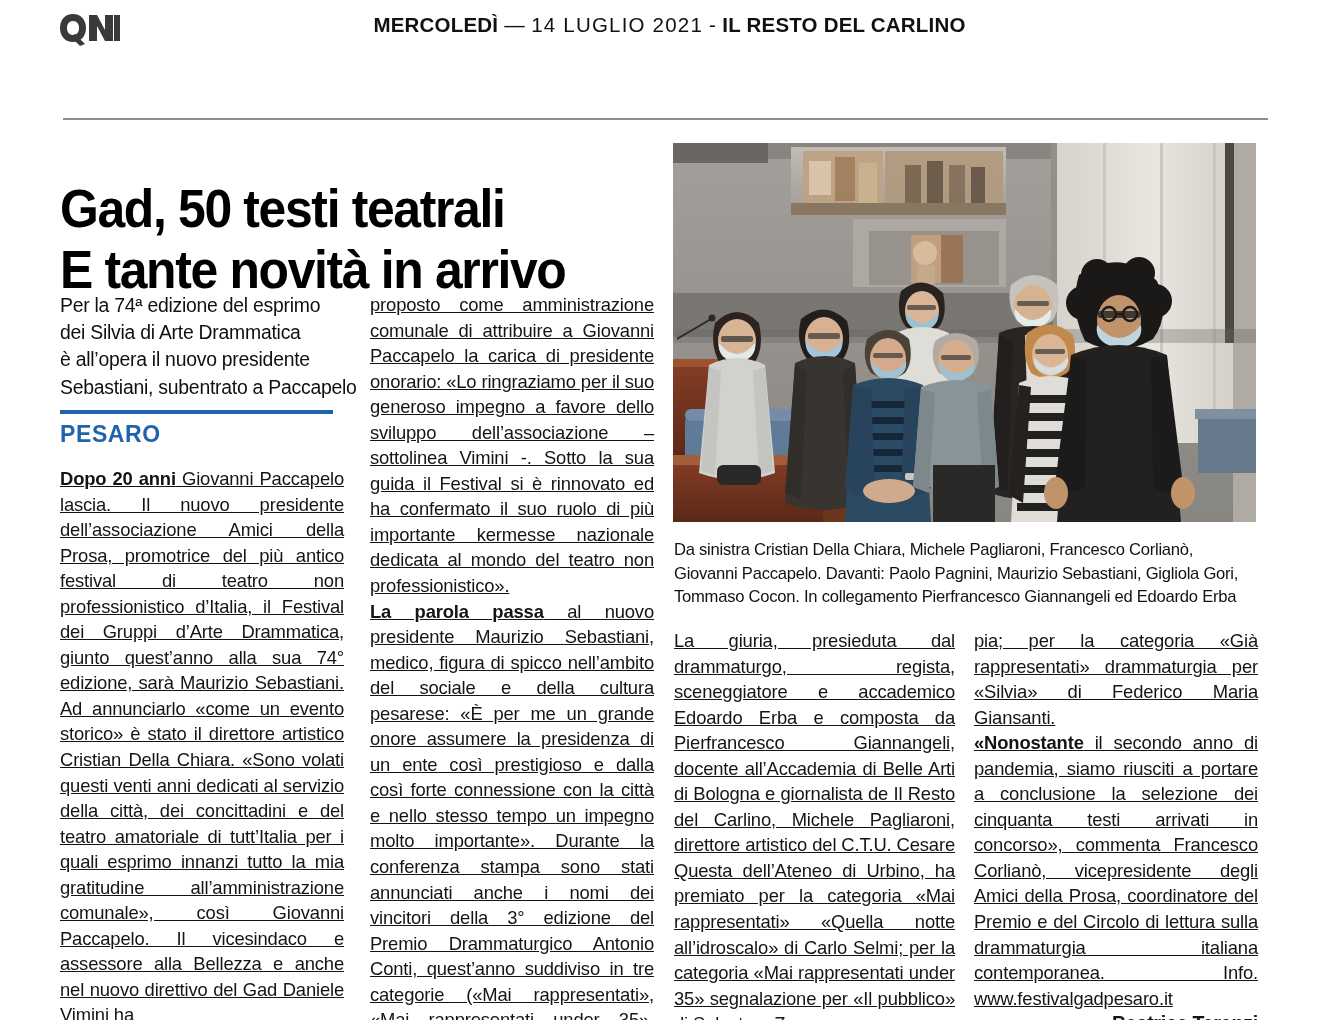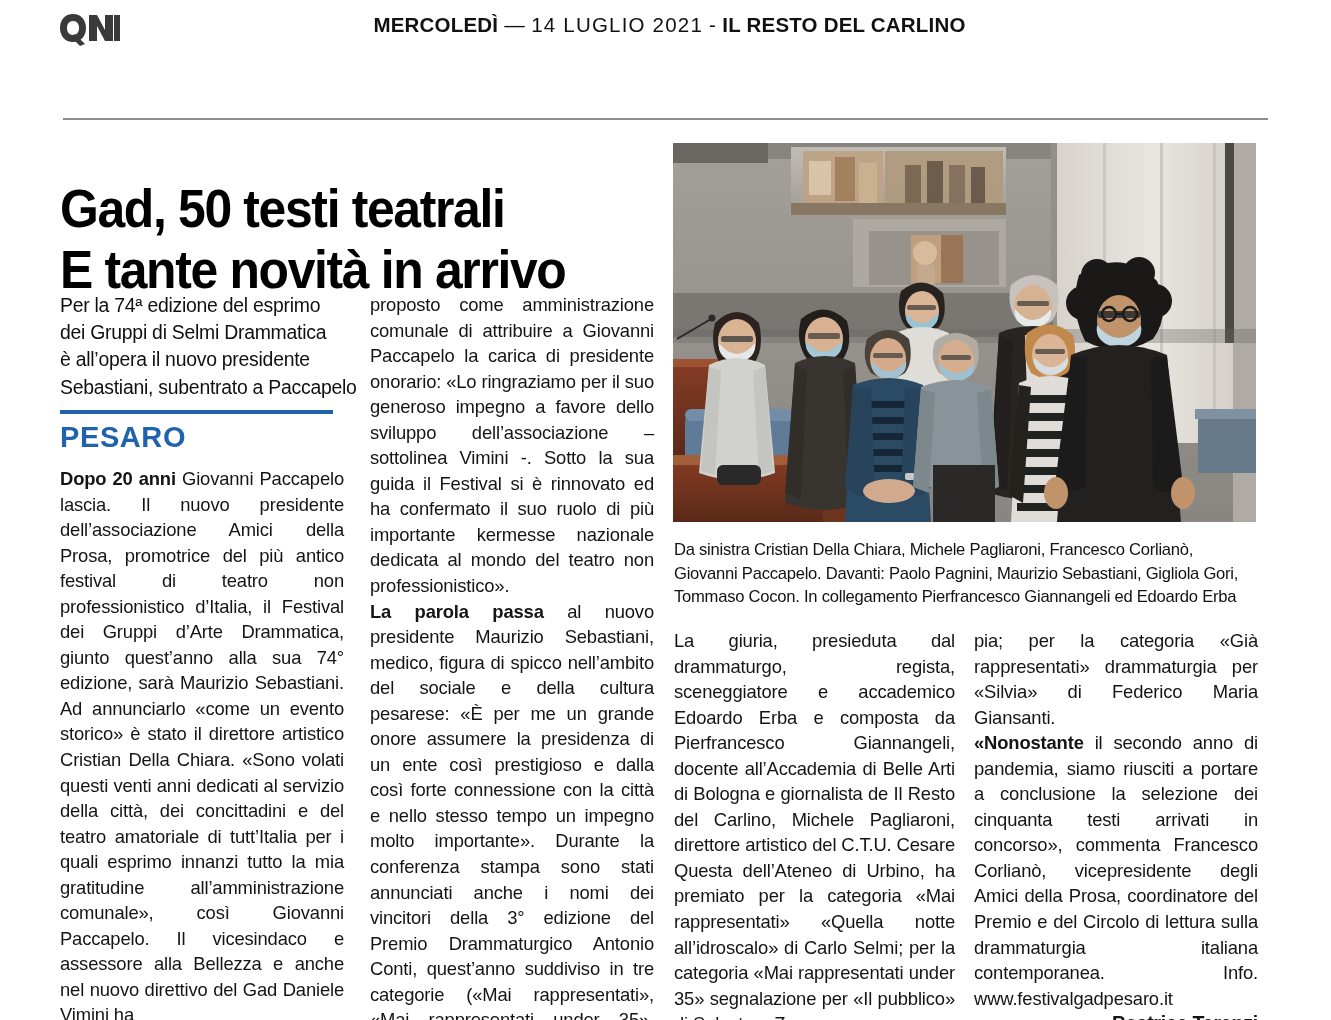--- a/index.html
+++ b/index.html
@@ -104,36 +104,36 @@
     top: 410px;
     width: 273px;
     height: 4px;
     background: #1f63ad;
   }
   .kicker {
     position: absolute;
     left: 60px;
     top: 421px;
     font-weight: bold;
-    font-size: 29px;
+    font-size: 23px;
     letter-spacing: 0.6px;
     color: #1f63ad;
   }
 
   
   .col {
     position: absolute;
     font-size: 18.4px;
     line-height: 25.55px;
     letter-spacing: -0.15px;
     color: #141414;
     text-align: justify;
     word-spacing: 0px;
   }
-  .col p { margin: 0; }
+  .col p { margin: 0; text-decoration: underline; }
   .col b { font-weight: bold; }
 
   #col1 { left: 60px;  top: 466px; width: 284px; }
   #col2 { left: 370px; top: 292px; width: 284px; }
   #col3 { left: 674px; top: 628px; width: 281px; }
   #col4 { left: 974px; top: 628px; width: 284px; }
 
   .byline {
     margin-top: 1px;
     text-align: right;
@@ -194,21 +194,21 @@
   <div class="rule-top"></div>
 </div>
 
 <h1 class="headline">
   <span class="hl-line">Gad, 50 testi teatrali</span>
   <span class="hl-line">E tante novità in arrivo</span>
 </h1>
 
 <div class="standfirst">
   <span class="sf-line">Per la 74ª edizione del esprimo</span>
-  <span class="sf-line">dei Gruppi di Selmi Drammatica</span>
+  <span class="sf-line">dei Silvia di Arte Drammatica</span>
   <span class="sf-line">è all’opera il nuovo presidente</span>
   <span class="sf-line">Sebastiani, subentrato a Paccapelo</span>
 </div>
 
 <div class="rule-blue"></div>
 <div class="kicker">PESARO</div>
 
 <div class="photo-wrap">
   <svg class="photo-svg" viewBox="0 0 583 379" preserveAspectRatio="none" aria-hidden="true">
     <defs>

